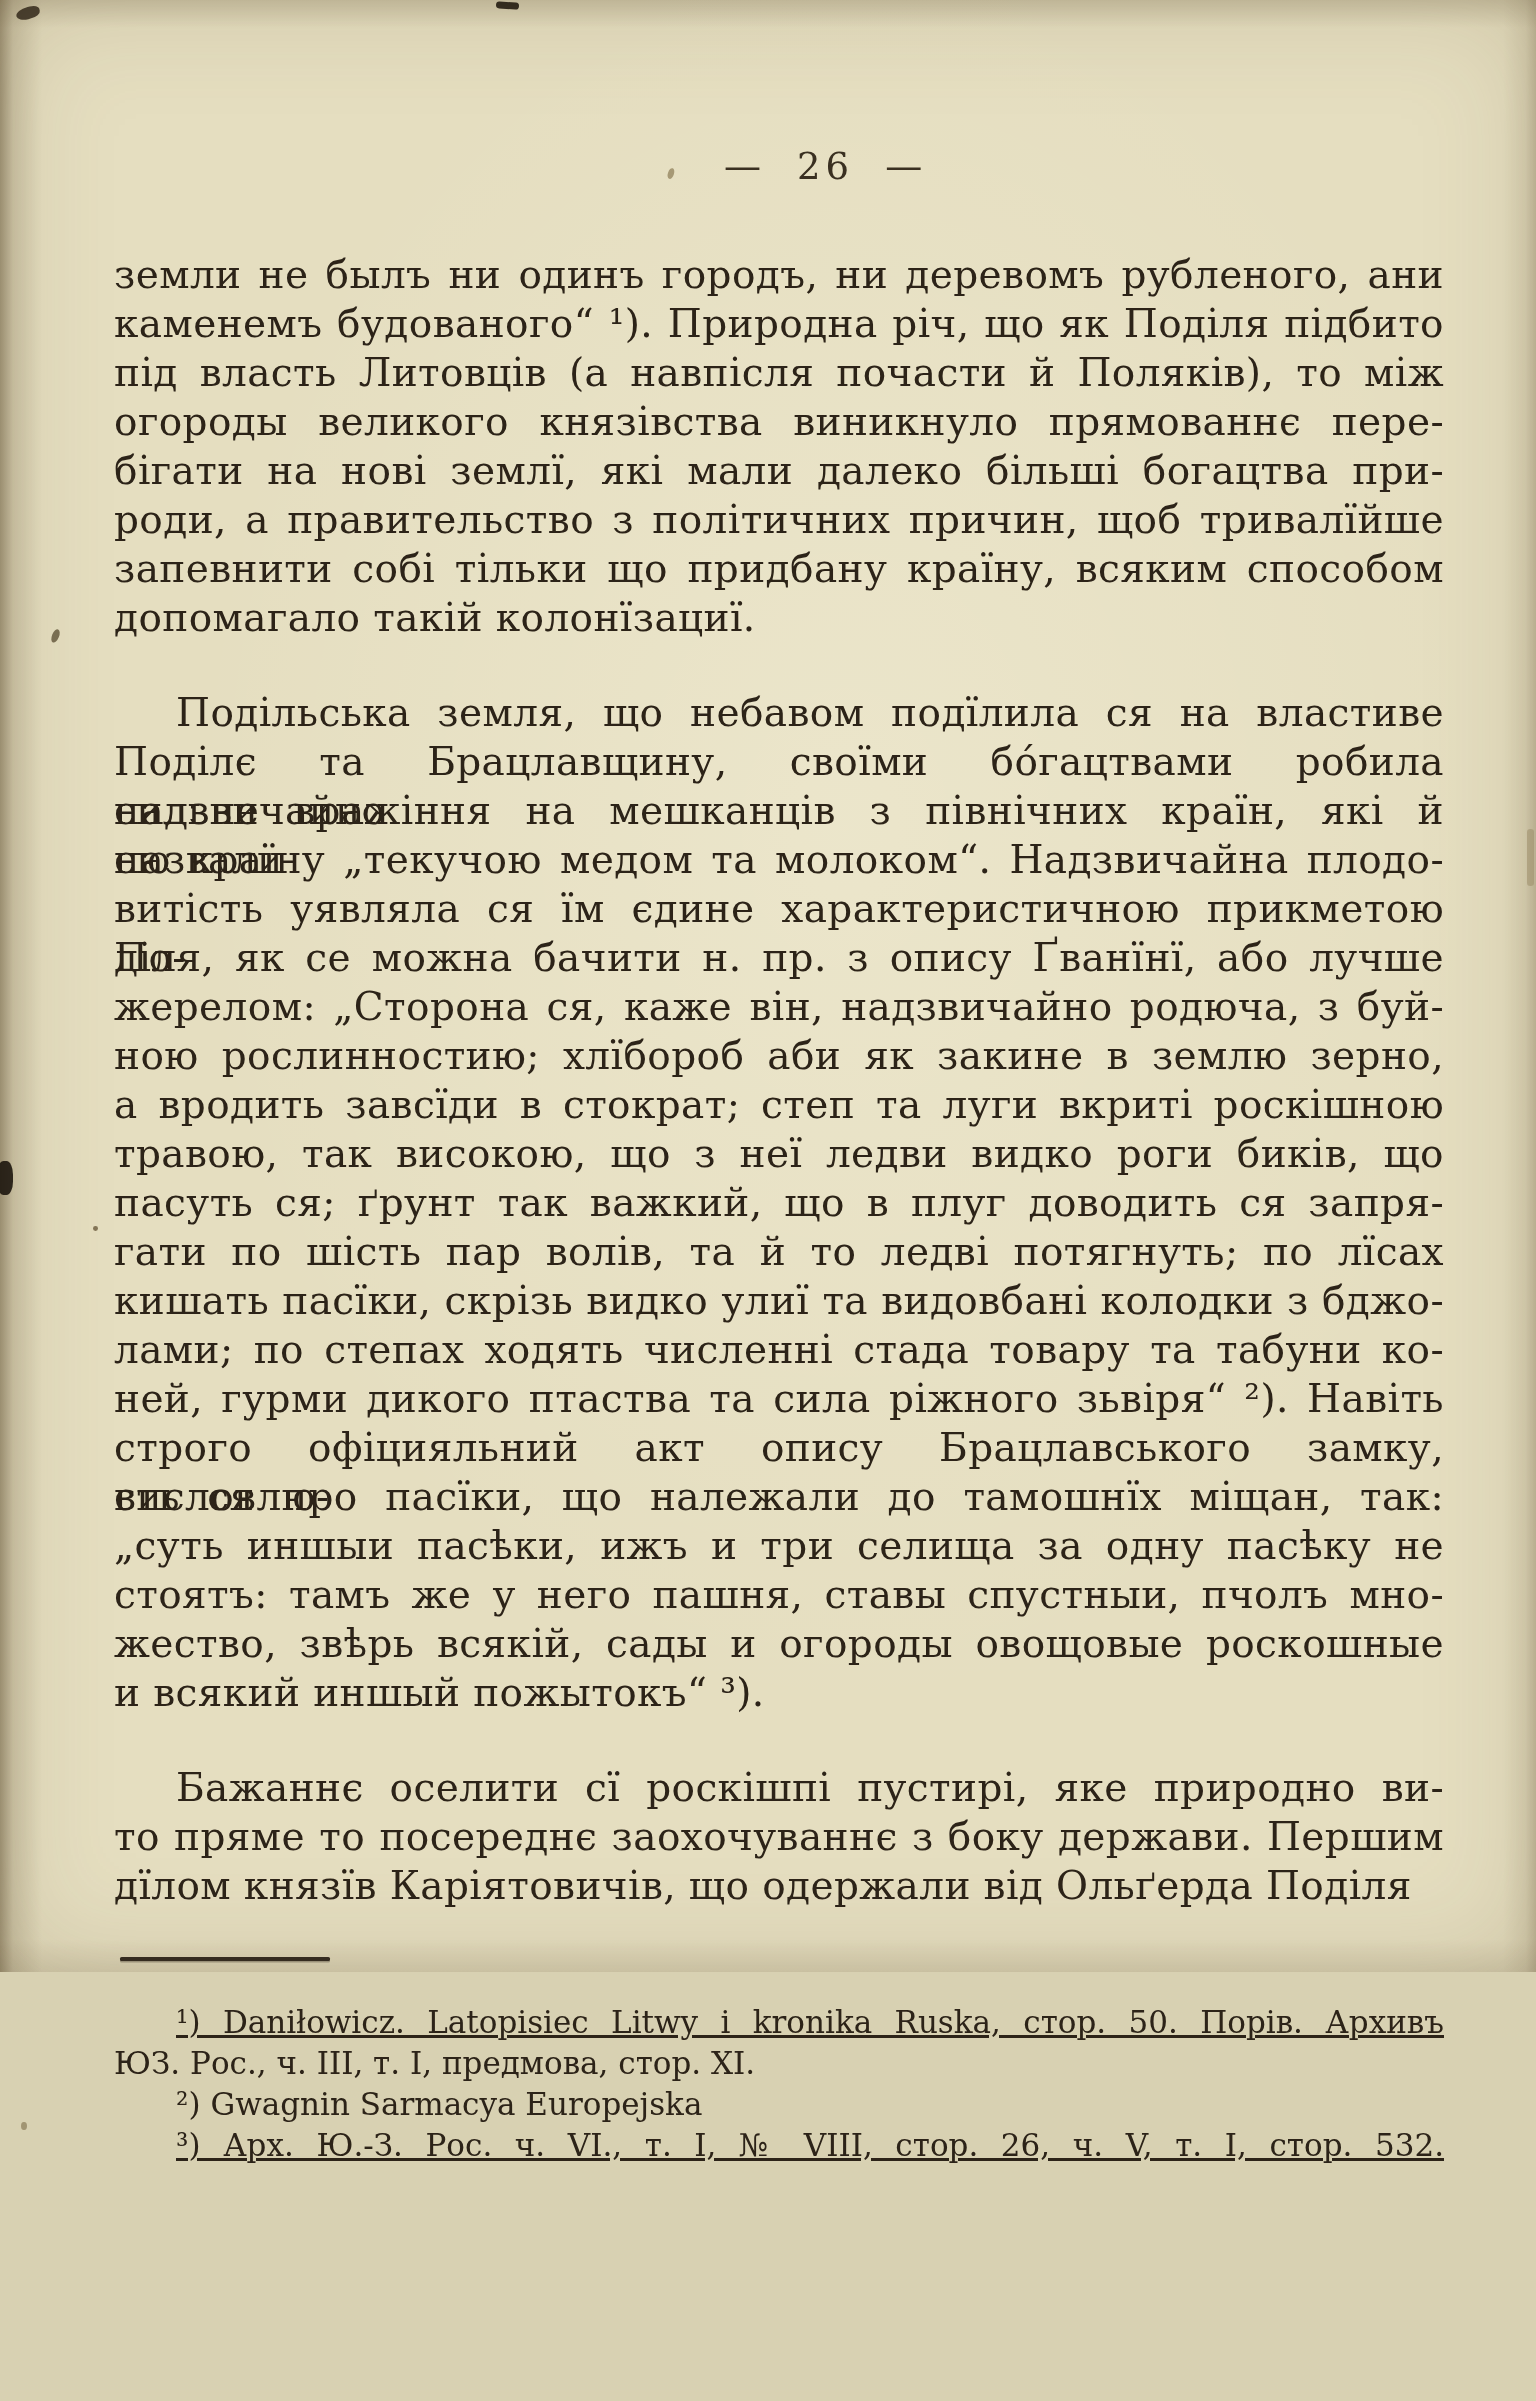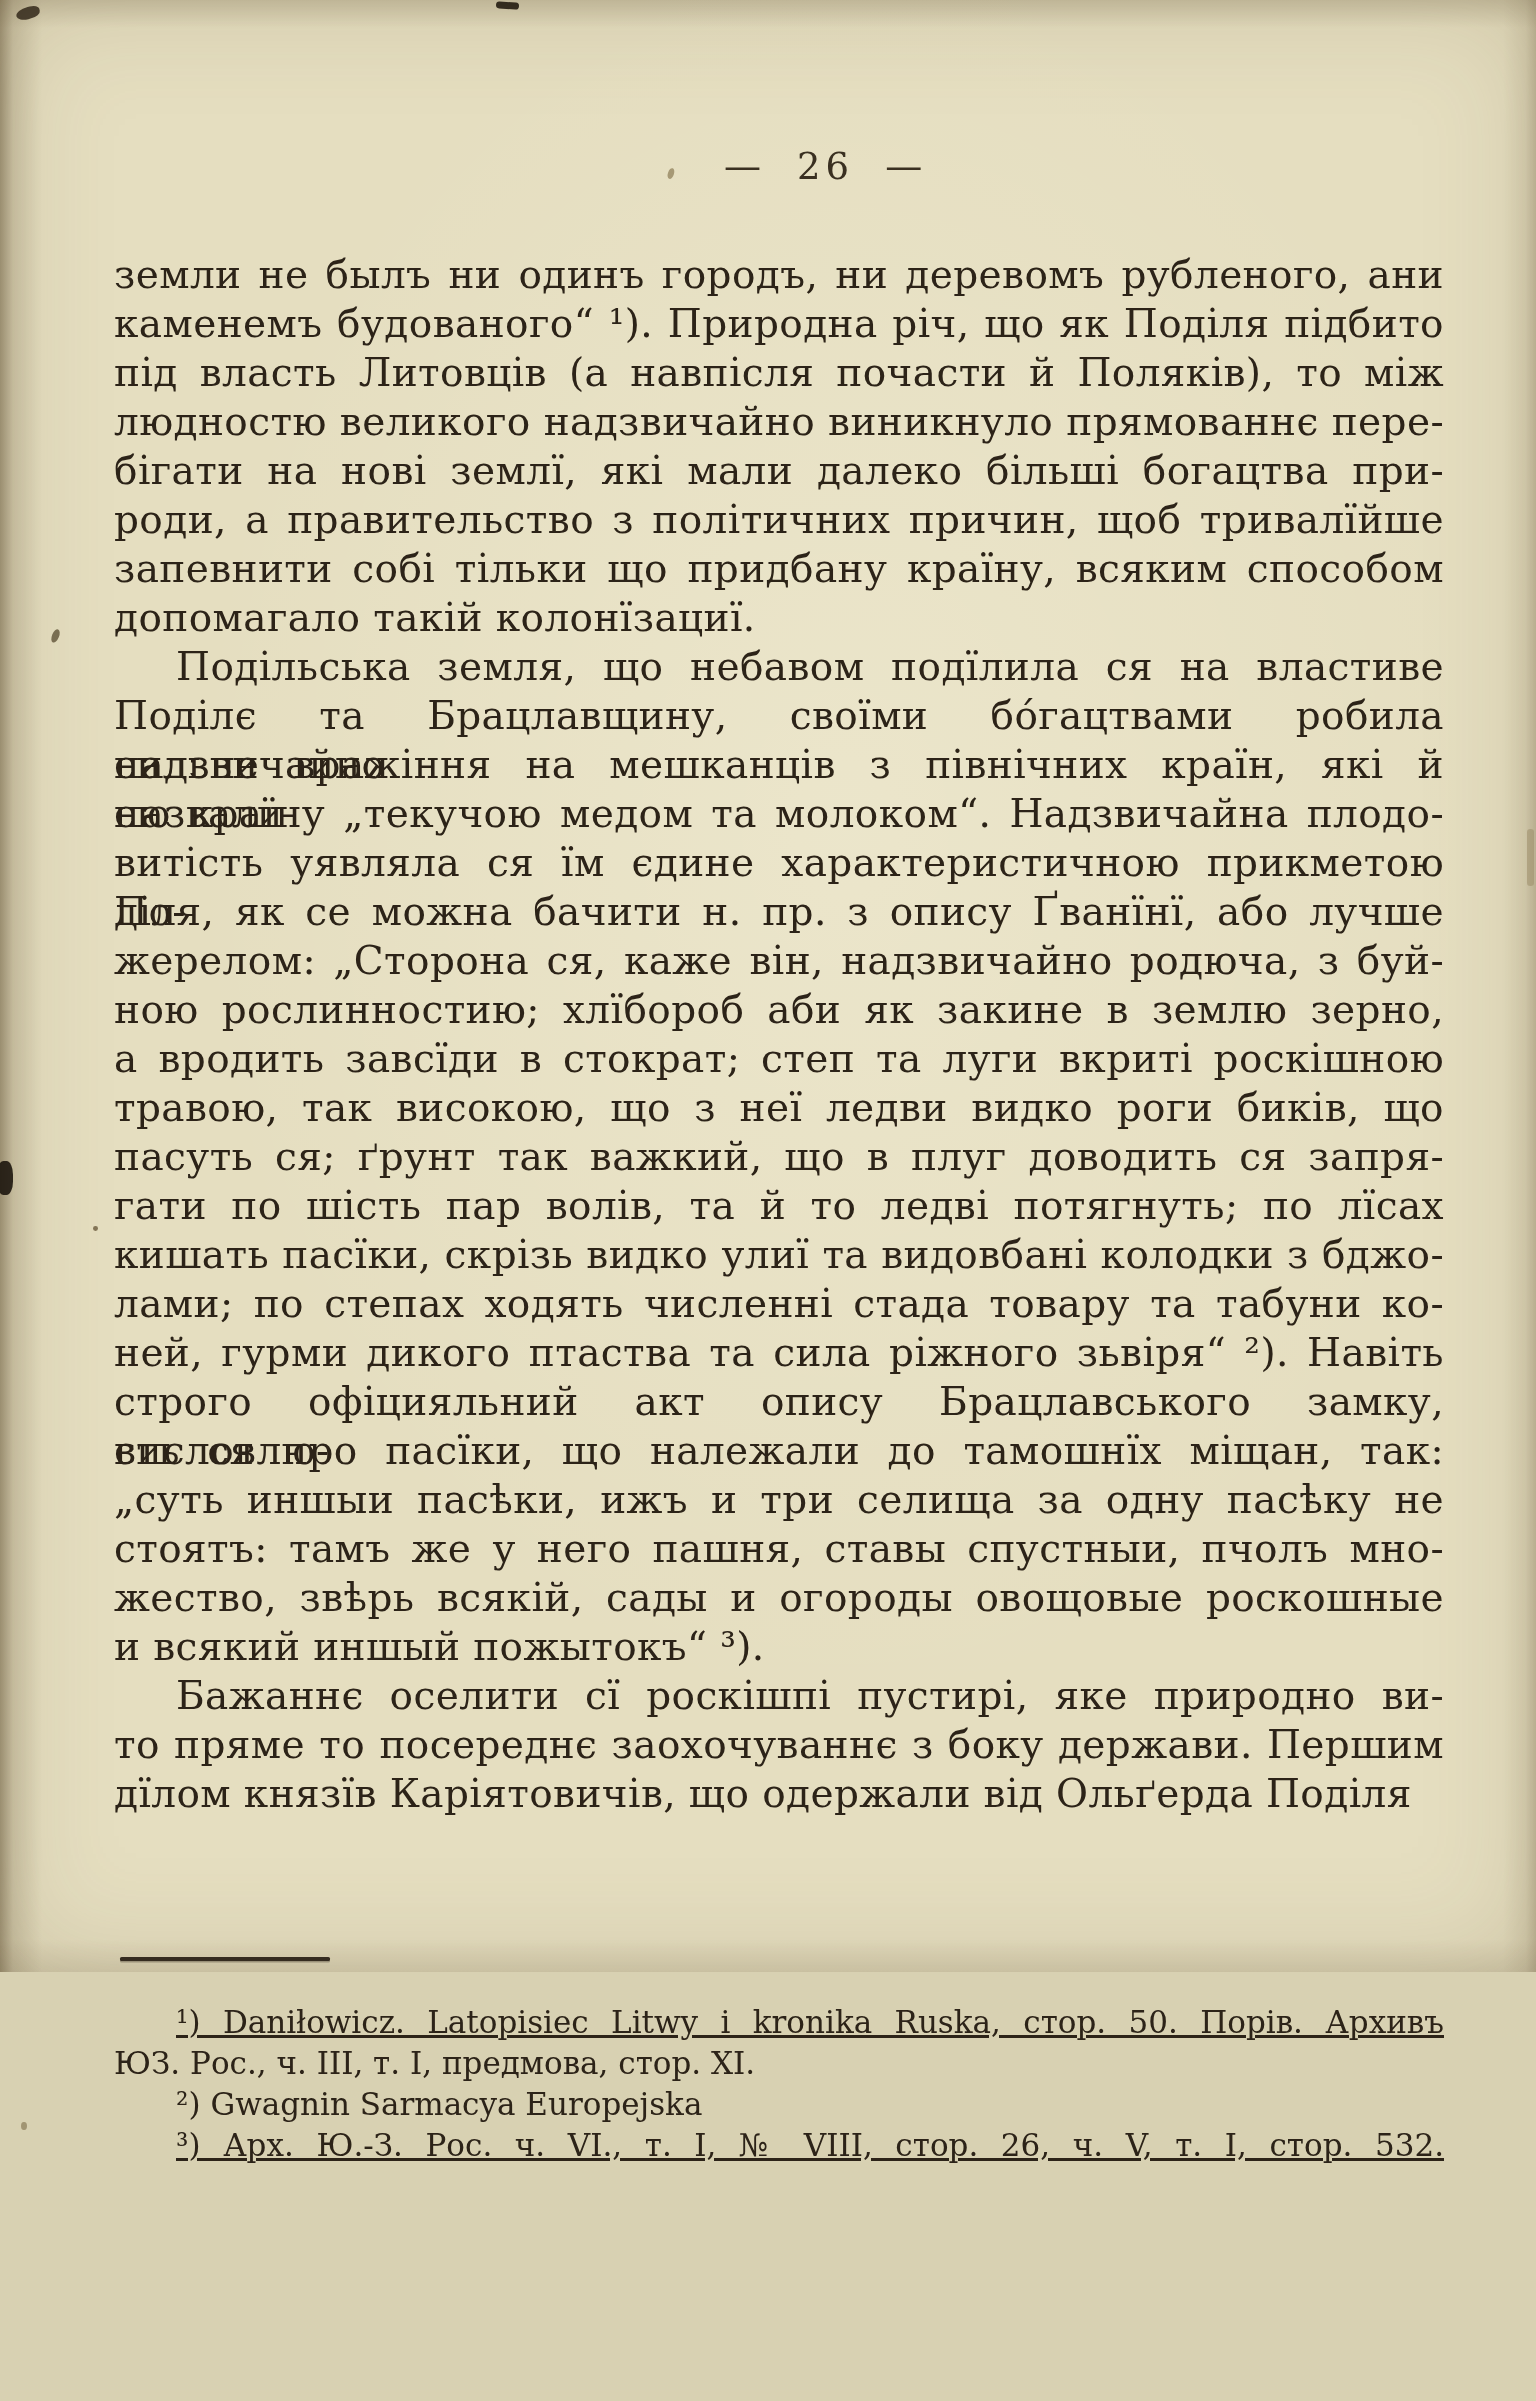--- a/index.html
+++ b/index.html
@@ -37,21 +37,21 @@
     position:absolute;left:114px;top:250px;width:1330px;
     font-size:39px;
     letter-spacing:0.4px;
   }
   .line{
     height:49px;line-height:49px;
     text-align:justify;text-align-last:justify;
     white-space:normal;
     overflow:visible;
   }
-  .line.pfirst{padding-left:62px;}
+  .line.pfirst{padding-left:62px;margin-top:46px;}
   .line.plast{text-align-last:left;}
   .footnote-divider{
     position:absolute;left:120px;top:1957px;width:210px;height:4.1px;
     background:var(--rule);
     border-radius:1.6px;
     box-shadow:0 1.6px 0 rgba(53,44,32,.35);
   }
   .footnotes{
     position:absolute;left:114px;top:2002px;width:1330px;
     font-size:31px;
@@ -77,21 +77,21 @@
 <body>
 
 <div class="page">
 
   <div class="page-number">— 26 —</div>
 
   <div class="body-text" id="body-lines">
       <div class="line">земли не былъ ни одинъ городъ, ни деревомъ рубленого, ани</div>
       <div class="line">каменемъ будованого“ ¹). Природна річ, що як Поділя підбито</div>
       <div class="line">під власть Литовців (а навпісля почасти й Поляків), то між</div>
-      <div class="line">людностю великого надзвичайно виникнуло прямованнє пере-</div>
+      <div class="line">огороды великого князівства виникнуло прямованнє пере-</div>
       <div class="line">бігати на нові землї, які мали далеко більші богацтва при-</div>
       <div class="line">роди, а правительство з політичних причин, щоб тривалїйше</div>
       <div class="line">запевнити собі тільки що придбану країну, всяким способом</div>
       <div class="line plast">допомагало такій колонїзациї.</div>
       <div class="line pfirst">Подільська земля, що небавом подїлила ся на властиве</div>
       <div class="line">Поділє та Брацлавщину, своїми бо́гацтвами робила надзвичайно</div>
       <div class="line">сильне вражіння на мешканців з північних країн, які й назвали</div>
       <div class="line">сю країну „текучою медом та молоком“. Надзвичайна плодо-</div>
       <div class="line">витість уявляла ся їм єдине характеристичною прикметою По-</div>
       <div class="line">діля, як се можна бачити н. пр. з опису Ґванїнї, або лучше</div>

